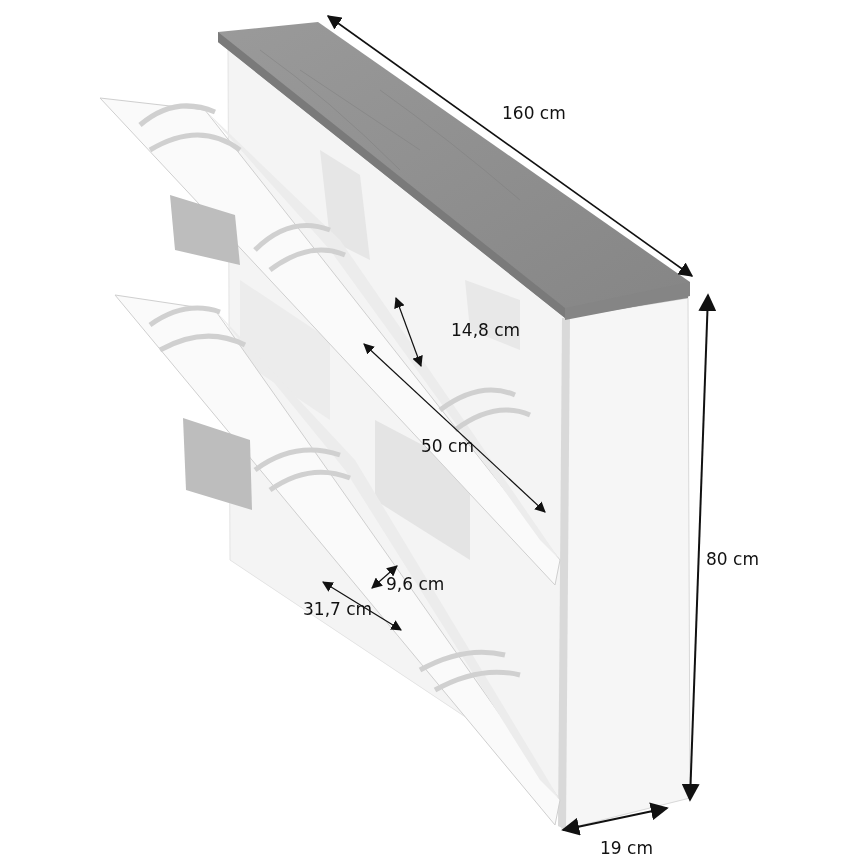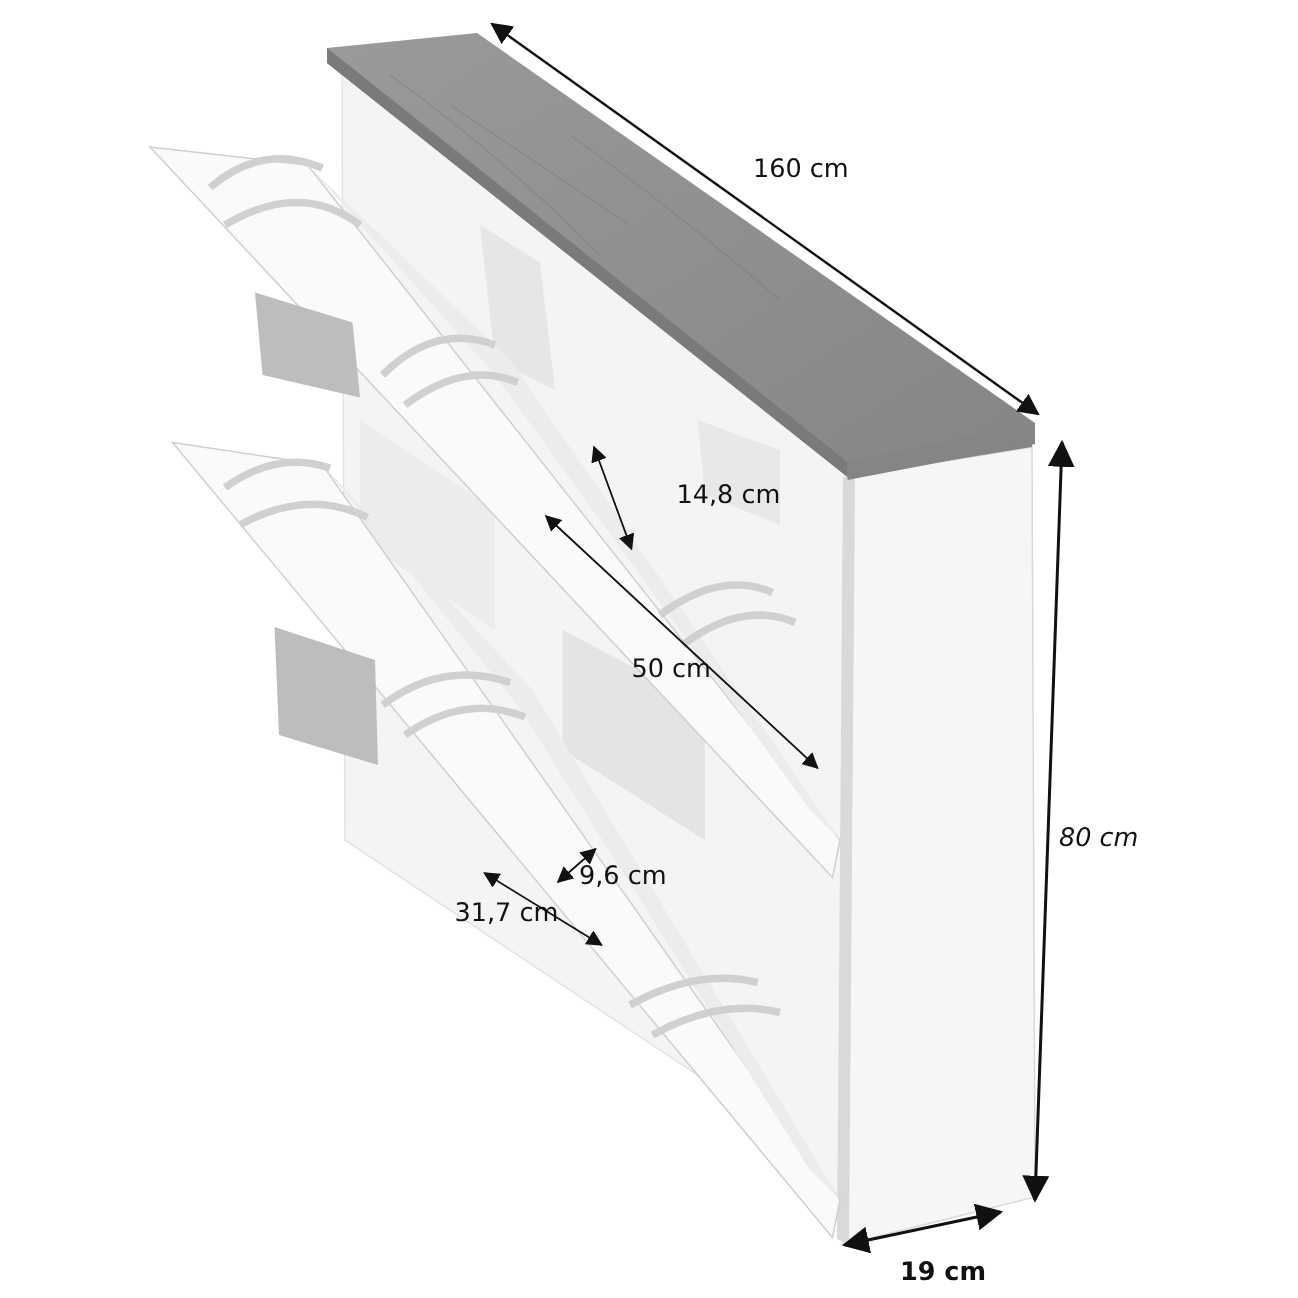--- a/index.html
+++ b/index.html
@@ -65,19 +65,19 @@
       <line x1="708" y1="295" x2="690" y2="800" marker-start="url(#arr)" marker-end="url(#arr)" stroke-width="2"></line>
       <line x1="563" y1="830" x2="667" y2="808" marker-start="url(#arr)" marker-end="url(#arr)" stroke-width="2"></line>
       <line x1="396" y1="298" x2="421" y2="366" marker-start="url(#arr)" marker-end="url(#arr)" stroke-width="1.2"></line>
       <line x1="364" y1="344" x2="545" y2="512" marker-start="url(#arr)" marker-end="url(#arr)" stroke-width="1.2"></line>
       <line x1="372" y1="588" x2="397" y2="566" marker-start="url(#arr)" marker-end="url(#arr)" stroke-width="1.2"></line>
       <line x1="323" y1="582" x2="401" y2="630" marker-start="url(#arr)" marker-end="url(#arr)" stroke-width="1.2"></line>
     </g>
   </svg>
 
   <span class="dim-label" style="left:502px; top:105px;">160 cm</span>
-  <span class="dim-label" style="left:706px; top:551px;font-style:italic;">80 cm</span>
-  <span class="dim-label" style="left:600px; top:840px;font-weight:bold;">19 cm</span>
+  <span class="dim-label" style="left:706px; top:551px;">80 cm</span>
+  <span class="dim-label" style="left:600px; top:840px;">19 cm</span>
   <span class="dim-label" style="left:421px; top:322px;margin-left:30px;">14,8 cm</span>
   <span class="dim-label" style="left:421px; top:438px;">50 cm</span>
   <span class="dim-label" style="left:386px; top:576px;">9,6 cm</span>
   <span class="dim-label" style="left:303px; top:601px;text-align:center;">31,7 cm</span>
 </div>
 
 </body></html>

